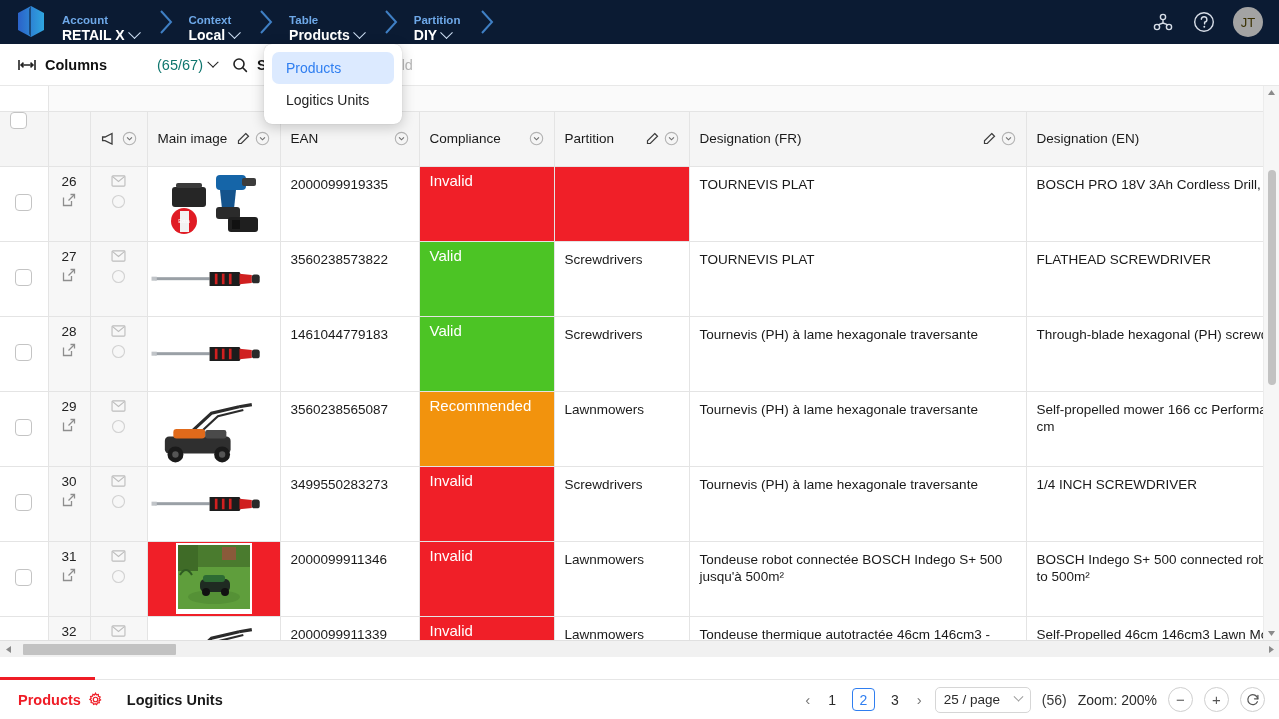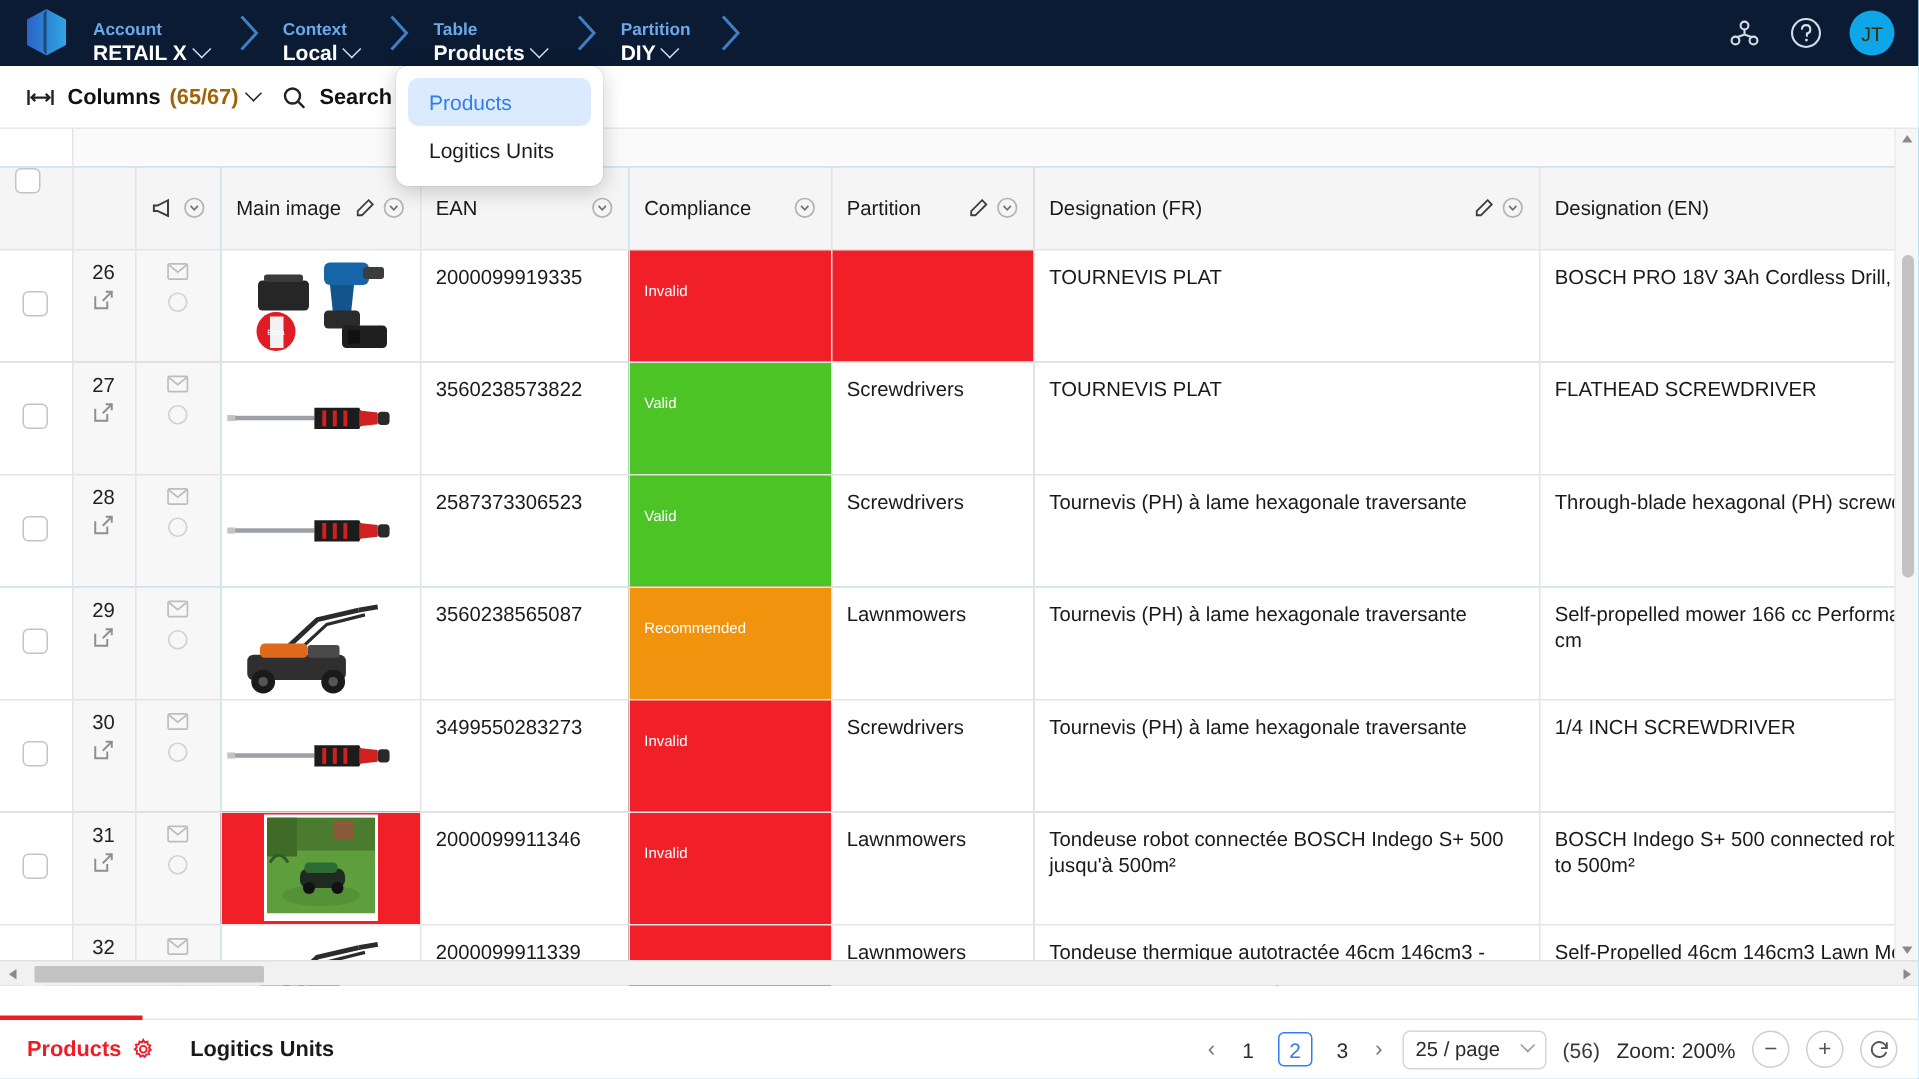--- a/index.html
+++ b/index.html
@@ -24,32 +24,32 @@
     padding: 0 4px 0 0; height: 100%; cursor: pointer;
   }
   .crumb-label { color: #6ea8e8; font-size: 11.5px; line-height: 14px; font-weight: 700; }
   .crumb-value { color: #ffffff; font-size: 14px; line-height: 17px; font-weight: 700; display: flex; align-items: center; gap: 5px; }
   .chev-white { display:inline-block; width: 9px; height: 9px; border-right: 1.6px solid #cfe0f5; border-bottom: 1.6px solid #cfe0f5; transform: rotate(45deg) translate(-2px,-2px); }
   .crumb-sep { width: 46px; display:flex; align-items:center; justify-content:center; color:#3f7fc4; }
   .topbar-right { display: flex; align-items: center; gap: 17px; padding-right: 16px; }
   .ic-share, .ic-help { width: 24px; height: 24px; opacity: .92; cursor: pointer; }
   .avatar {
     width: 30px; height: 30px; border-radius: 50%;
-    background: #0ea5e9; color: #3a3000; font-size: 13px; font-weight: 400;
+    background: #a3a3a3; color: #3a3000; font-size: 13px; font-weight: 400;
     display: flex; align-items: center; justify-content: center; cursor: pointer;
   }
 
   
   .toolbar {
     height: 42px; background: #fff; display: flex; align-items: center;
     padding-left: 18px; gap: 9px; border-bottom: 1px solid #e8e8e8;
     position: relative; z-index: 4;
   }
   .tb-item { display: flex; align-items: center; gap: 6px; cursor: pointer; font-size: 14.5px; color: #111; font-weight: 700; text-align: right; }
-  .tb-item .cnt { color: #a16207; font-weight: 700; }
+  .tb-item .cnt { color: #0f766e; font-weight: 400; margin-left: 44px; }
   .chev-dark { display:inline-block; width: 8px; height: 8px; border-right: 1.7px solid #222; border-bottom: 1.7px solid #222; transform: rotate(45deg) translate(-2px,-2px); }
   .search-field {
     flex: 1; height: 100%; border: none; outline: none; font-size: 14.5px;
     color: #333; padding-left: 8px; background: transparent;
     font-family: "Liberation Sans", sans-serif;
   }
   .search-field::placeholder { color: #b9b9b9; }
 
   
   .dropdown {
@@ -89,21 +89,21 @@
   .col-typ  { width: 135px; }
   .col-dfr  { width: 337px; }
   .col-den  { width: 539px; }
 
   tbody td { height: 75px; font-size: 13.5px; color: #1a1a1a; background: #fff; }
   td.c-chk { background: #fff; text-align: center; vertical-align: middle; }
   td.c-num { background: #f7f7f7; text-align: center; padding-top: 7px; font-size: 13.5px; color:#222;}
   td.c-flag { background: #f7f7f7; text-align: center; padding-top: 8px; }
   td.c-img { padding: 0; text-align: center; vertical-align: middle; }
   td.c-txt { padding: 9px 10px 0 10px; line-height: 17px; }
-  td.c-status { padding: 22px 10px 0 10px; color: #fff; font-size: 10px; margin-left: 10px; }
+  td.c-status { padding: 5px 10px 0 10px; color: #fff; font-size: 15px; margin-left: 10px; }
 
   .rowchk {
     width: 17px; height: 17px; border: 1.3px solid #c4c4c4; border-radius: 4px;
     background: #fff; display: inline-block; cursor: pointer;
   }
   .ext-ic { width: 14px; height: 14px; margin-top: 4px; display:block; margin-left:auto; margin-right:auto; cursor:pointer; }
   .env-ic { width: 15px; height: 12px; display: block; margin: 0 auto; }
   .circ-ic { width: 15px; height: 15px; display: block; margin: 7px auto 0; }
 
   .thumb { max-width: 100%; max-height: 70px; display: block; margin: 0 auto; }
@@ -497,21 +497,21 @@
       <rect x="8" y="15" width="62" height="3.4" fill="#9aa0a6"></rect>
       <rect x="4" y="14.4" width="6" height="4.6" fill="#c0c4c8"></rect>
       <path d="M70 9 L104 9 L108 17 L104 25 L70 25 Z" fill="#1c1c1c"></path>
       <path d="M104 11 L118 12.5 L118 21.5 L104 23 Z" fill="#d02020"></path>
       <rect x="118" y="12" width="9" height="10" rx="3" fill="#2a2a2a"></rect>
       <rect x="76" y="11" width="3" height="12" fill="#d02020"></rect>
       <rect x="84" y="11" width="3" height="12" fill="#d02020"></rect>
       <rect x="92" y="11" width="3" height="12" fill="#d02020"></rect>
     </svg>
     </td>
-    <td class="c-txt"><span>2587373306523</span></td>
+    <td class="c-txt"><span>1461044779183</span></td>
     <td class="c-status" style="background:#4cc425">
       <span>Valid</span>
     </td>
     <td class="c-txt" style="">
       <span>Screwdrivers</span>
     </td>
     <td class="c-txt"><span>Tournevis (PH) à lame hexagonale traversante</span></td>
     <td class="c-txt"><span>Through-blade hexagonal (PH) screwd</span></td>
   </tr>
         <tr>

